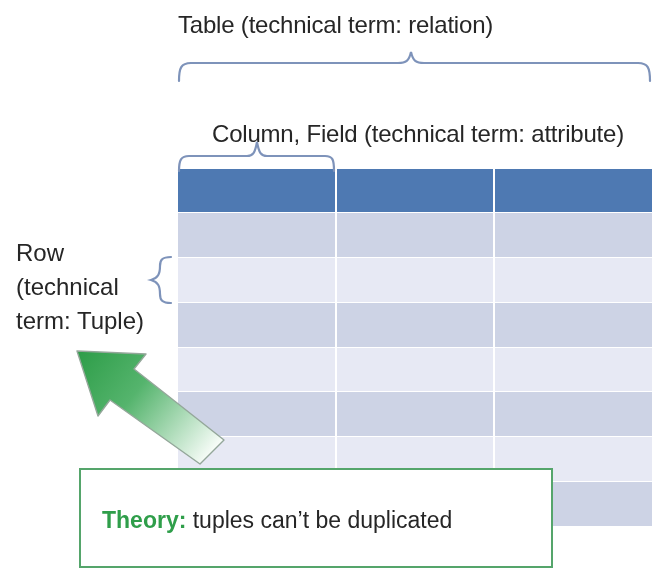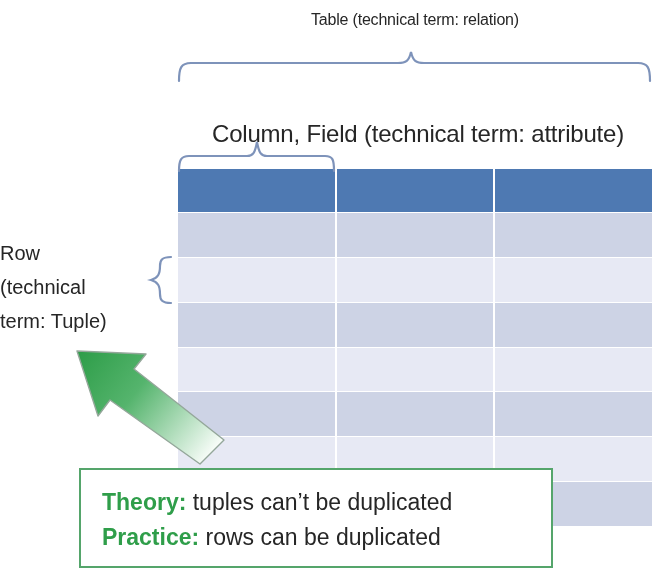--- a/index.html
+++ b/index.html
@@ -20,43 +20,42 @@
     background: #ffffff;
     overflow: hidden;
     font-family: "Liberation Sans", "DejaVu Sans", sans-serif;
     color: var(--text);
   }
   .title {
     position: absolute;
     left: 178px;
     top: 11px;
     width: 474px;
-    text-align: center;
-    font-size: 16px;
+    font-size: 24px;
     letter-spacing: -0.2px;
     color: var(--text);
     white-space: nowrap;
   }
   .subtitle {
     position: absolute;
     left: 172px;
     top: 100px;
     width: 492px;
     text-align: center;
     font-size: 24px;
     letter-spacing: -0.2px;
     color: var(--text);
     white-space: nowrap;
     margin-top: 20px;
   }
   .row-label {
     position: absolute;
-    left: 0;
+    left: 16px;
     top: 236px;
-    font-size: 20px;
+    font-size: 24px;
     line-height: 34px;
     white-space: pre-line;
     color: var(--text);
   }
   .relation-table {
     position: absolute;
     left: 178px;
     top: 169px;
     width: 474px;
     height: 357px;
@@ -76,21 +75,21 @@
     pointer-events: none;
   }
   .note-box {
     position: absolute;
     left: 79px;
     top: 468px;
     width: 474px;
     height: 100px;
     background: #ffffff;
     border: 2px solid var(--box-border);
-    padding: 15px 0 0 21px;
+    padding: 33px 0 0 21px;
     font-size: 23px;
     line-height: 35px;
     white-space: nowrap;
   }
   .note-label {
     font-weight: 700;
     color: var(--green);
   }
   .note-text { color: var(--text); }
 </style>
@@ -153,19 +152,15 @@
              C 158 282, 160 286, 160 294 C 160 300, 162 303, 171 303" fill="none" stroke="var(--brace)" stroke-width="2.2" stroke-linecap="round"></path>
 
     <polygon points="77,351 146,354 134,369 224,440 200,464 110,400 98,416" fill="url(#arrowGrad)" stroke="#94a79a" stroke-width="1.4" stroke-linejoin="round"></polygon>
   </svg>
 
   <div class="note-box">
     <div>
       <span class="note-label">Theory:</span>
       <span class="note-text">tuples can’t be duplicated</span>
     </div>
-    <div>
-      <span class="note-label">Practice:</span>
-      <span class="note-text">rows can be duplicated</span>
-    </div>
   </div>
 
 </div>
 
 </body></html>

